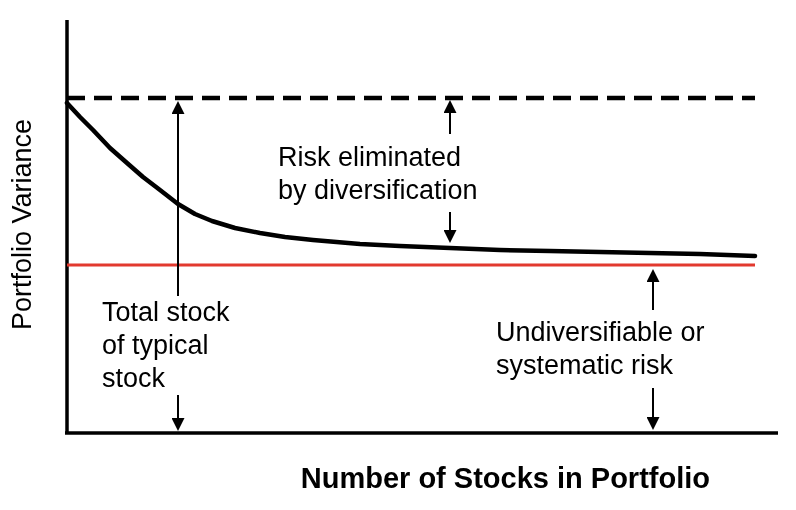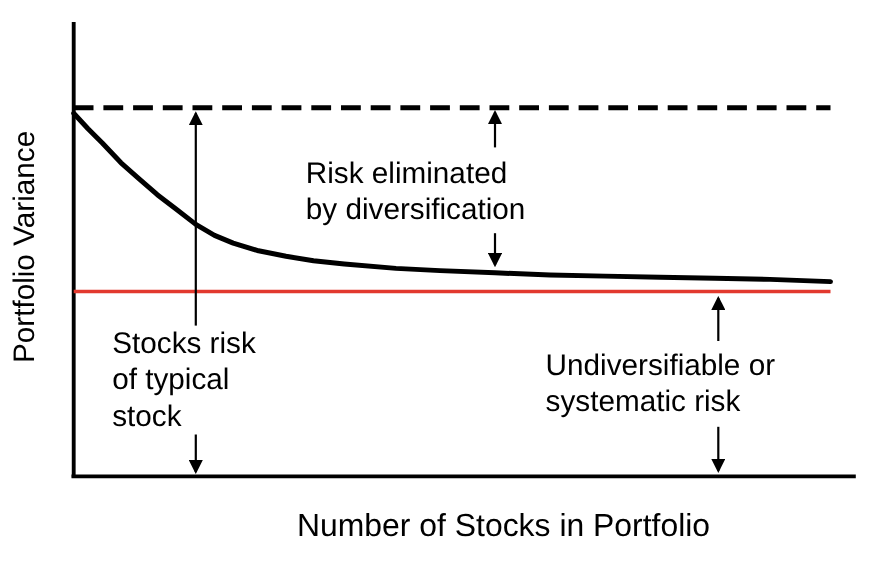--- a/index.html
+++ b/index.html
@@ -35,21 +35,22 @@
     top: 208px;
     width: 240px;
     text-align: center;
     transform: rotate(-90deg);
   }
   .x-axis-label {
     left: 270px;
     top: 462px;
     width: 440px;
     font-size: 29px;
-    text-align: left;
+    text-align: right;
+    font-weight: bold;
   }
   .ann-risk-eliminated {
     left: 278px;
     top: 141px;
     width: 320px;
   }
   .ann-total-risk {
     left: 102px;
     top: 296px;
     background: #ffffff;
@@ -89,19 +90,19 @@
     <line x1="653" y1="388" x2="653" y2="428" stroke="#000000" stroke-width="2" marker-end="url(#ah)"></line>
   </svg>
 
   <div class="lbl y-axis-label">Portfolio Variance</div>
 
   <div class="lbl x-axis-label">Number of Stocks in Portfolio</div>
 
   <div class="lbl center ann-risk-eliminated">Risk eliminated
 by diversification</div>
 
-  <div class="lbl ann-total-risk">Stocks risk
+  <div class="lbl ann-total-risk">Total stock
 of typical
 stock</div>
 
   <div class="lbl center ann-undiversifiable">Undiversifiable or
 systematic risk</div>
 </div>
 
 </body></html>

